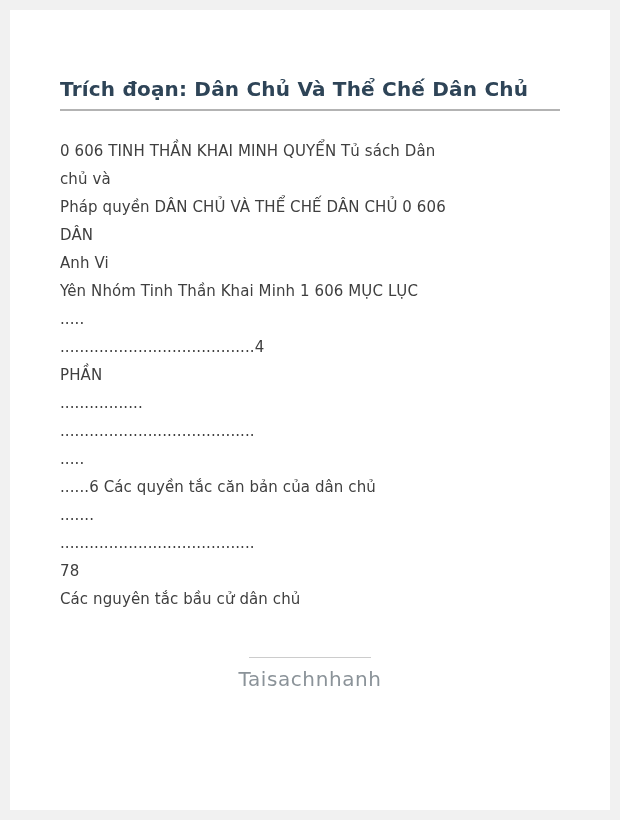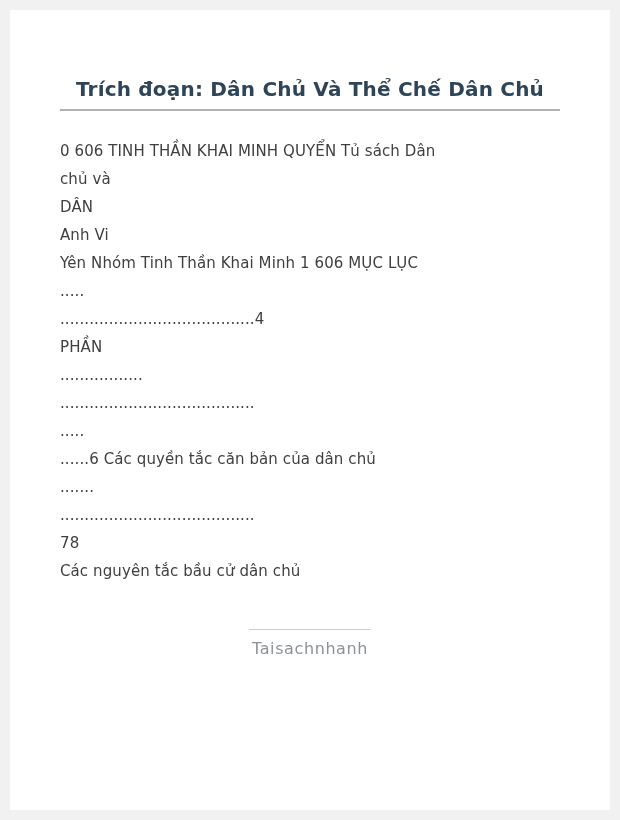--- a/index.html
+++ b/index.html
@@ -12,21 +12,21 @@
   .page-card {
     position: absolute;
     left: 10px; top: 10px;
     width: 600px; height: 800px;
     background: #ffffff;
   }
   .content {
     padding: 65px 50px 0 50px;
   }
   .page-title {
-    text-align: center;
+    text-align: left;
     font-size: 20px;
     font-weight: 600;
     color: #2e4457;
     line-height: 28px;
     letter-spacing: 0.2px;
   }
   .title-divider {
     border: none;
     border-top: 2px solid #b3b3b3;
     margin-top: 6px;
@@ -49,35 +49,36 @@
   }
   .footer-divider {
     border: none;
     border-top: 1px solid #cccccc;
     width: 122px;
     margin: 0 auto;
     height: 0;
   }
   .footer-brand {
     margin-top: 9px;
-    font-size: 16px;
+    font-size: 20px;
     color: #8b9399;
     letter-spacing: 0.6px;
   }
 </style>
 </head>
 <body>
 
 <div class="page-card">
   <div class="content">
     <div class="page-title">Trích đoạn: Dân Chủ Và Thể Chế Dân Chủ</div>
     <hr class="title-divider">
     <div class="body-text">
         <div class="line">0 606 TINH THẦN KHAI MINH QUYỂN Tủ sách Dân</div>
         <div class="line">chủ và</div>
+        <div class="line">Pháp quyền DÂN CHỦ VÀ THỂ CHẾ DÂN CHỦ 0 606</div>
         <div class="line">DÂN</div>
         <div class="line">Anh Vi</div>
         <div class="line">Yên Nhóm Tinh Thần Khai Minh 1 606 MỤC LỤC</div>
         <div class="line">.....</div>
         <div class="line">........................................4</div>
         <div class="line">PHẦN</div>
         <div class="line">.................</div>
         <div class="line">........................................</div>
         <div class="line">.....</div>
         <div class="line">......6 Các quyền tắc căn bản của dân chủ</div>

